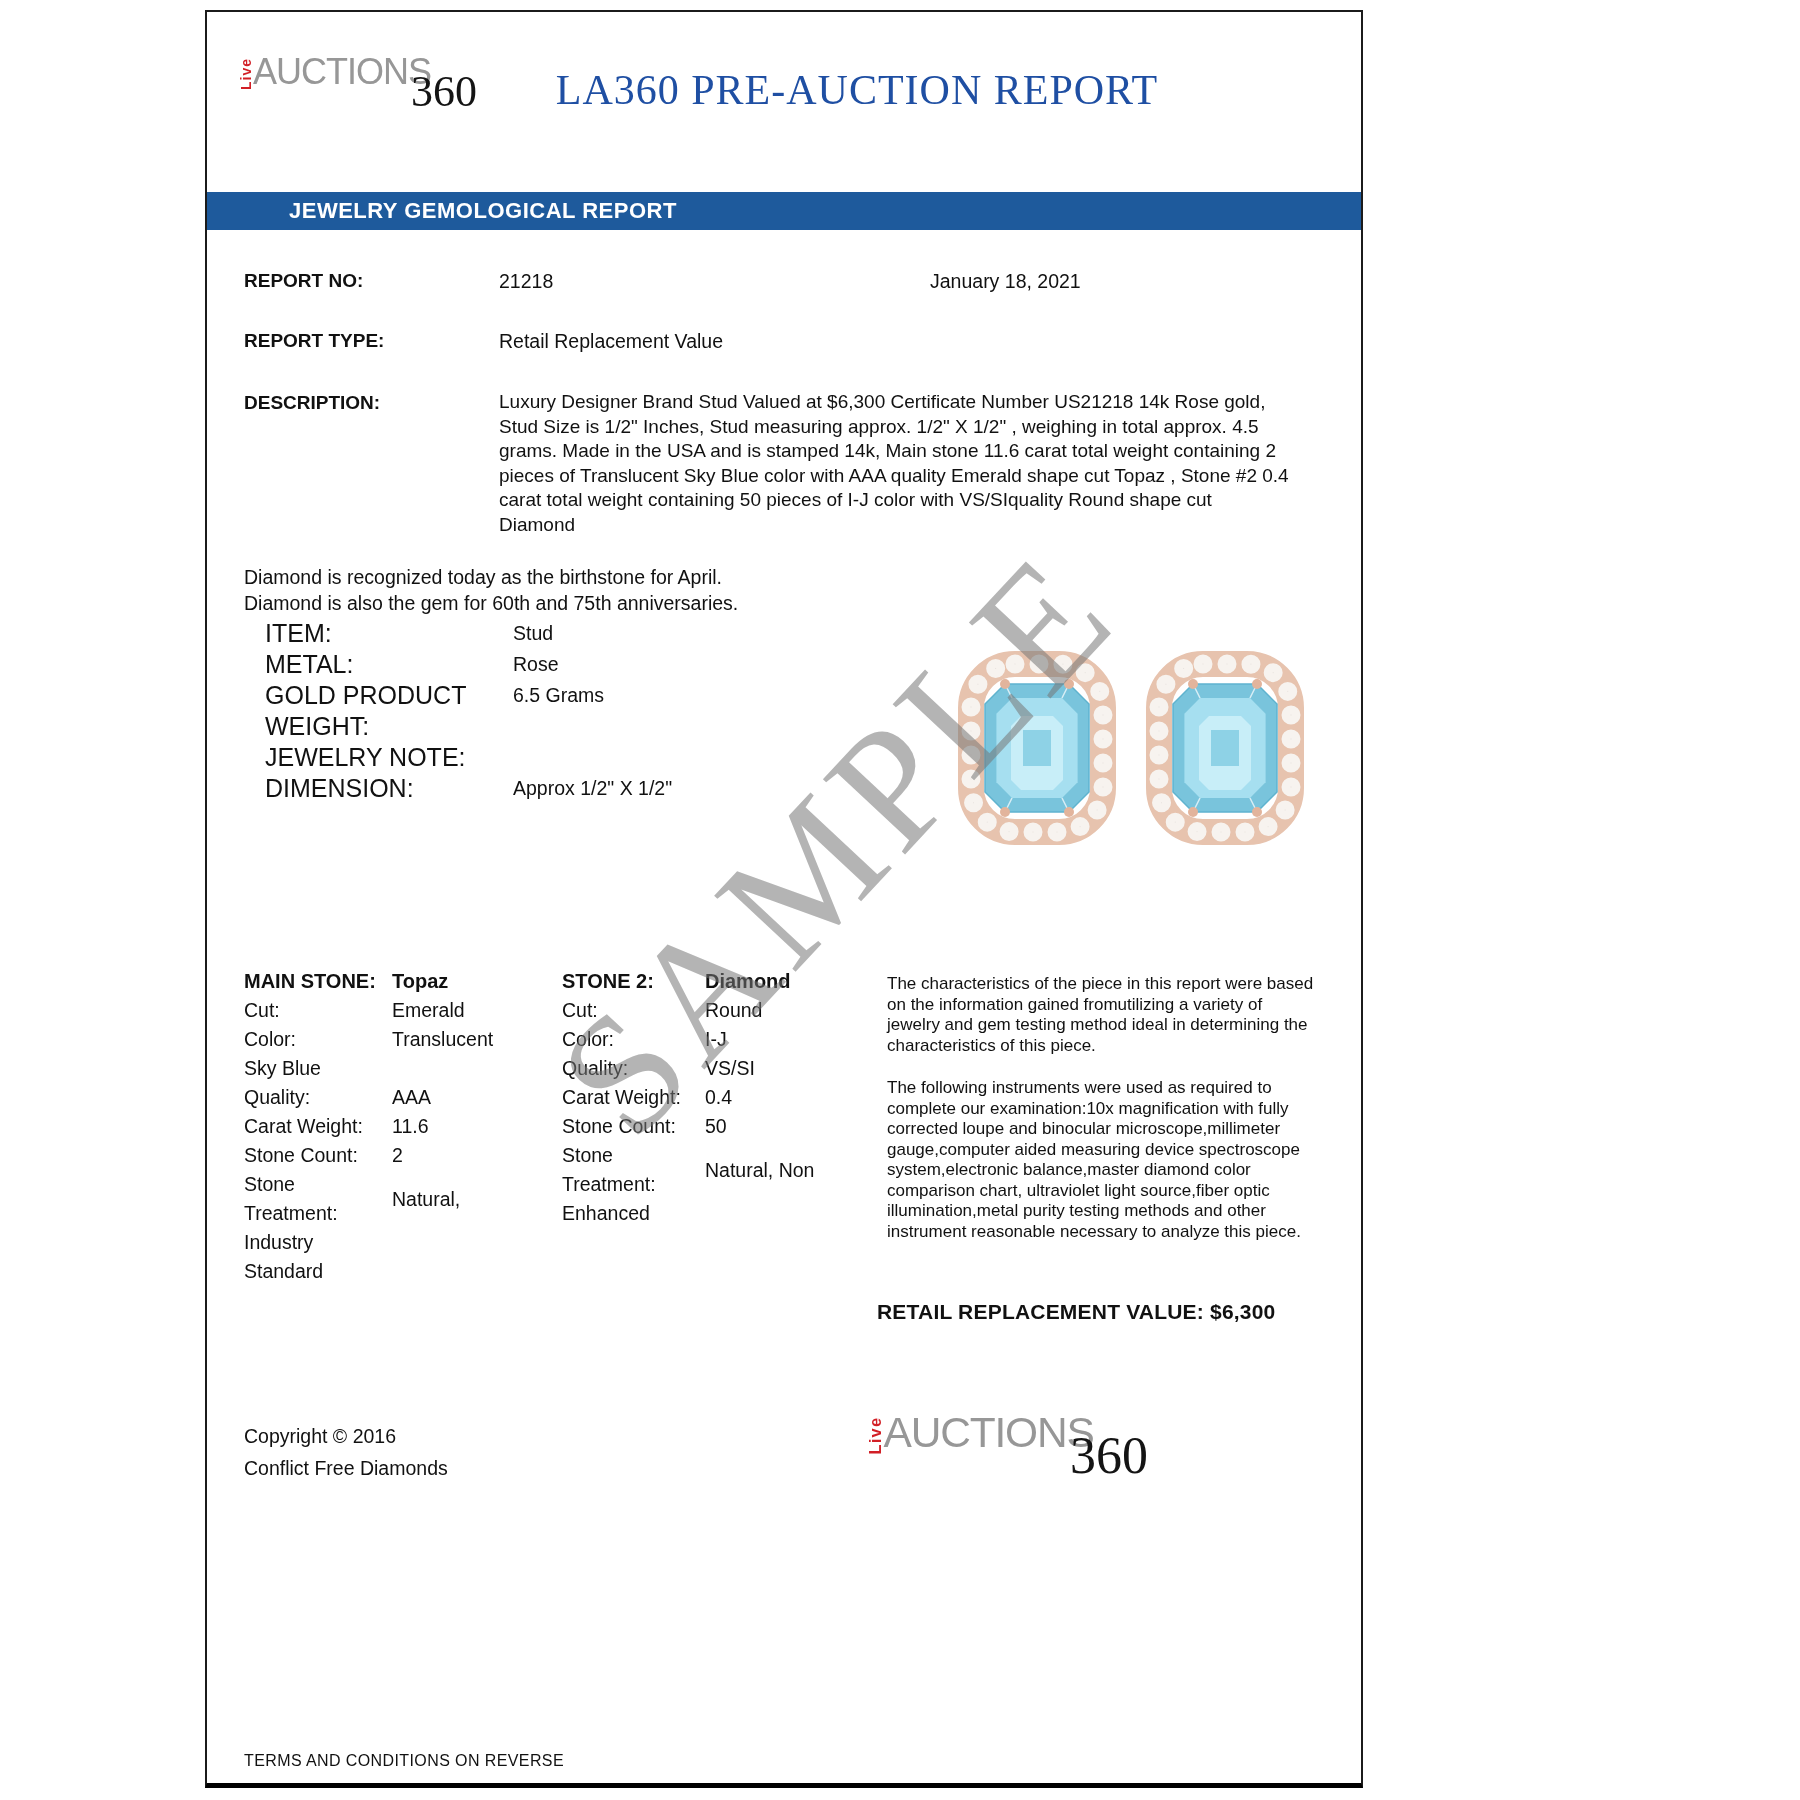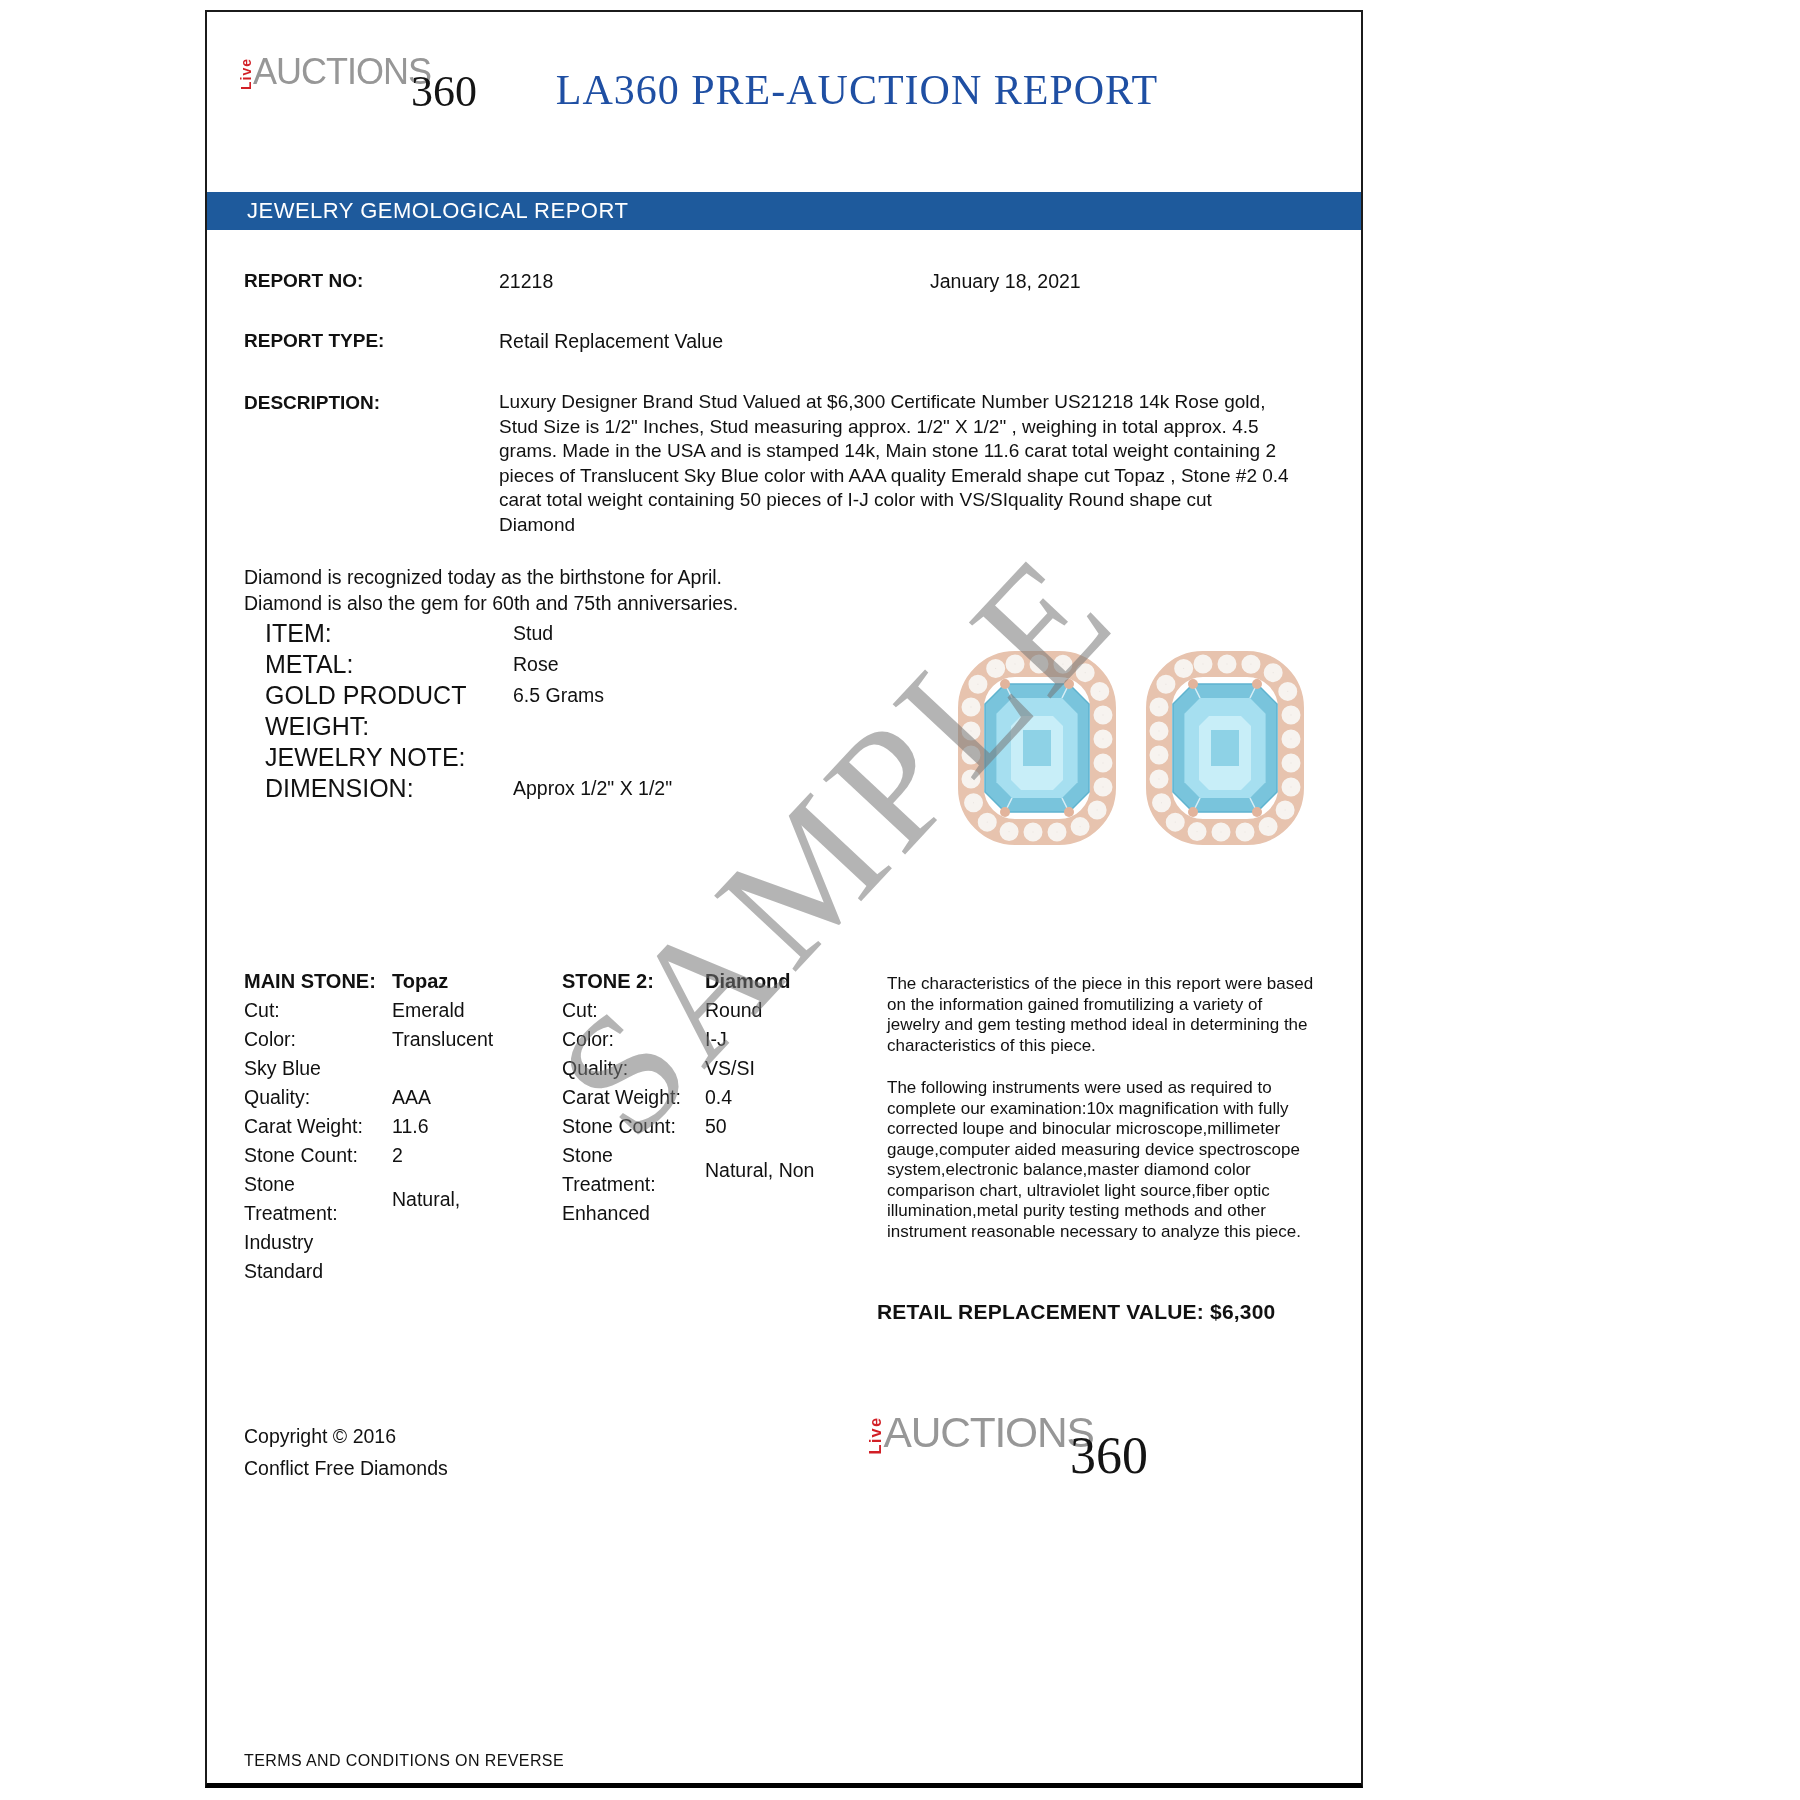--- a/index.html
+++ b/index.html
@@ -15,21 +15,21 @@
   .logo-auctions{font-size:36px;color:#979797;letter-spacing:-1px;line-height:1;font-weight:500;}
   .logo-360{font-family:"Liberation Serif",serif;font-size:44px;line-height:1;color:#141414;
             margin-left:-20px;margin-top:16px;}
   .logo-top{left:32px;top:42px;}
   .logo-bottom{left:660px;top:1400px;transform:scale(1.18);transform-origin:left top;}
 
   .main-title{left:290px;top:54px;width:720px;text-align:center;
               font-family:"Liberation Serif",serif;font-size:42px;letter-spacing:1px;color:#1f4fa3;}
 
   .banner{left:0;top:180px;width:100%;height:38px;background:#1e5a9c;}
-  .banner span{display:block;line-height:38px;padding-left:40px;color:#fff;font-weight:normal;
+  .banner span{display:block;line-height:38px;padding-left:82px;color:#fff;font-weight:bold;
                font-size:22px;letter-spacing:0.5px;}
 
   .lbl{font-weight:bold;font-size:19px;}
   .val{font-size:19.5px;}
   .desc{font-size:19px;line-height:24.5px;width:790px;}
 
   .notes{left:37px;top:552px;font-size:19.5px;line-height:26px;}
 
   .detail-table{left:37px;top:606px;width:560px;}
   .d-row{display:flex;line-height:31px;}

